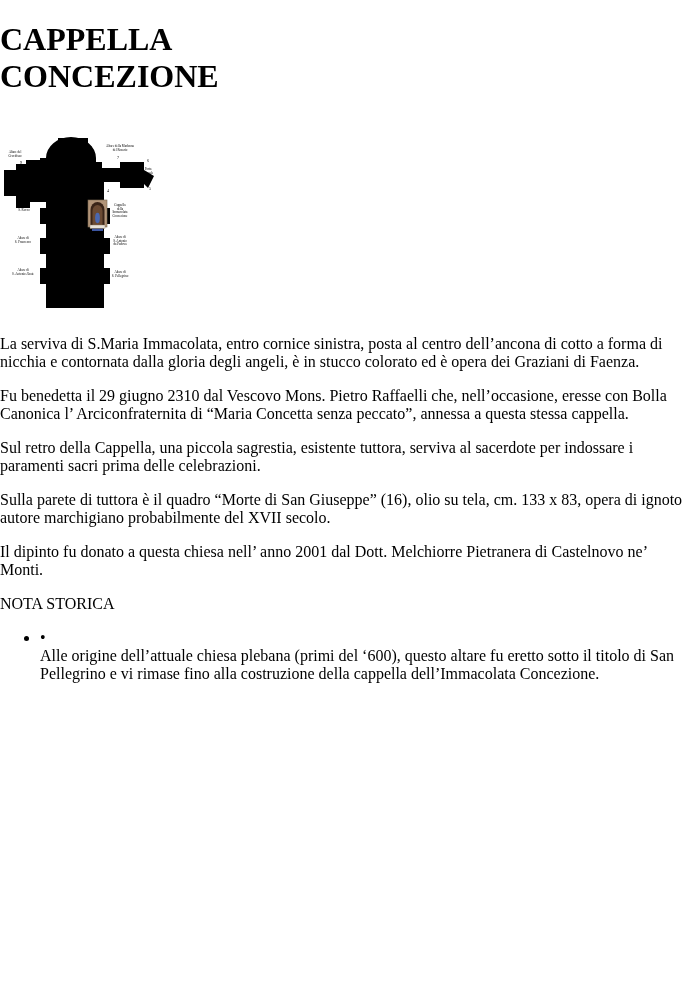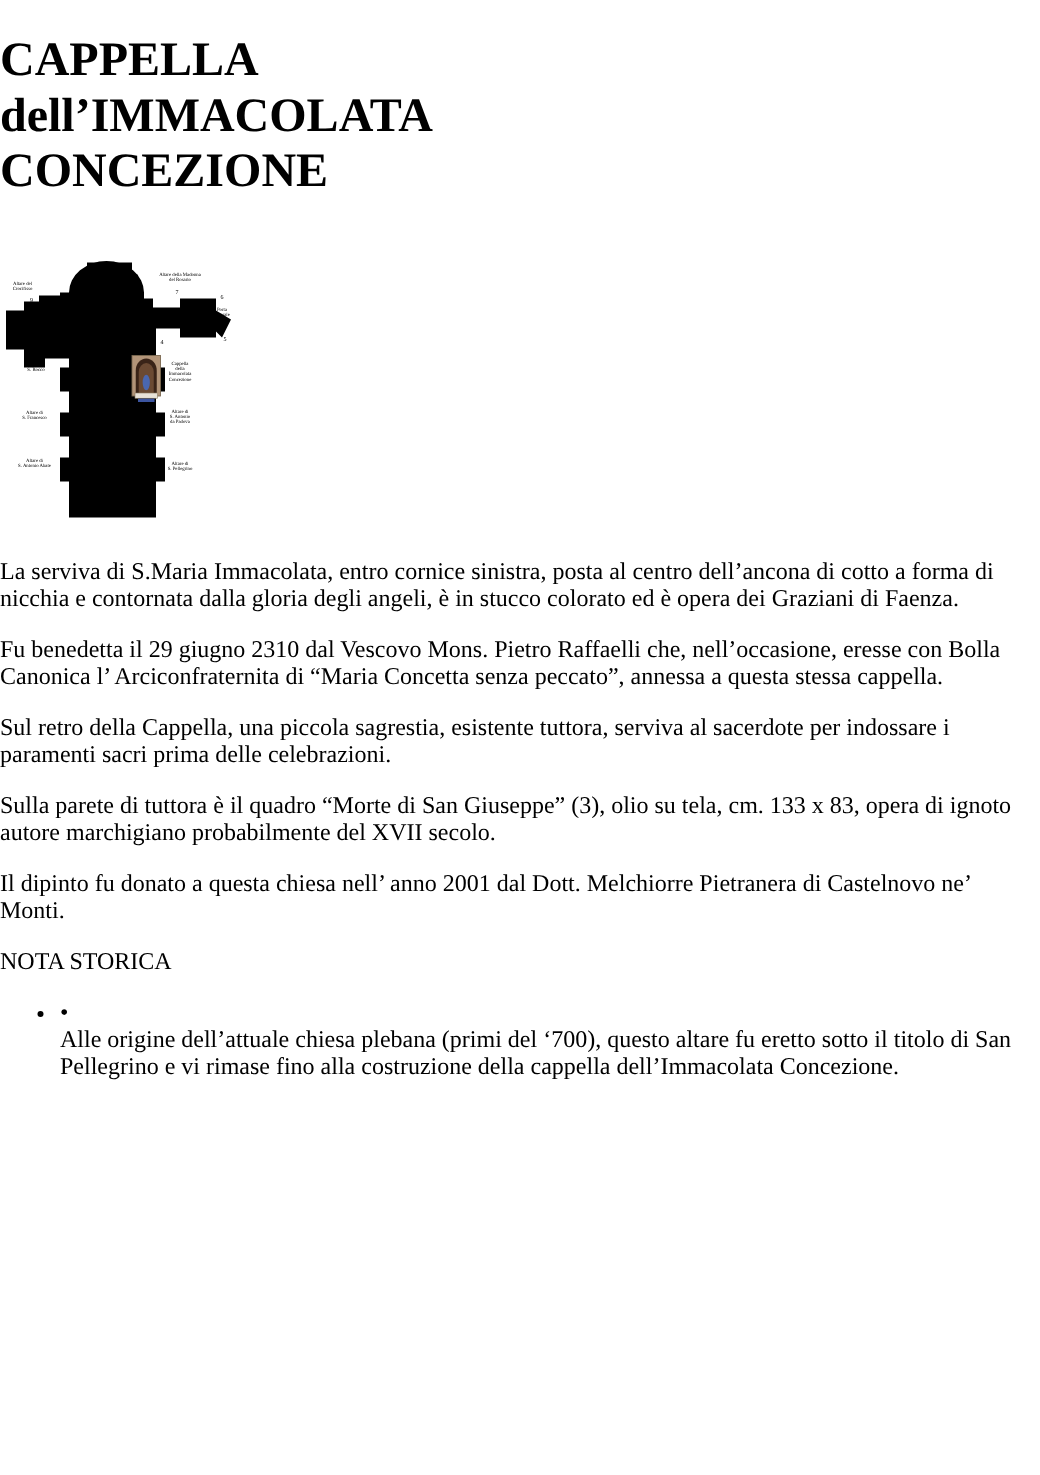--- a/index.html
+++ b/index.html
@@ -55,21 +55,20 @@
   .plan-outline{fill:none;stroke:#8f8f8f;stroke-width:1;}
 </style>
 </head>
 <body>
 
 <div class="page-frame"></div>
 
 <div class="title-block">
   <h1>
     <div>CAPPELLA</div>
-    <div>dell’IMMACOLATA</div>
     <div>CONCEZIONE</div>
   </h1>
 </div>
 
 <div class="plan-block">
   <svg width="164" height="198" viewBox="0 0 164 196">
 
     <path class="plan-outline" d="
       M46,40 A25,21 0 0 1 96,40
       L96,44 L102,44 L102,50
@@ -127,23 +126,23 @@
         <text x="120" y="120" font-size="3.2" text-anchor="middle" class="plan-label"><tspan x="120" dy="0">Altare di</tspan><tspan x="120" dy="3.6">S. Antonio</tspan><tspan x="120" dy="3.6">da Padova</tspan></text>
         <text x="120" y="155" font-size="3.2" text-anchor="middle" class="plan-label"><tspan x="120" dy="0">Altare di</tspan><tspan x="120" dy="3.6">S. Pellegrino</tspan></text>
       </g>
   </svg>
 </div>
 
 <div class="content">
   <p class="p2a"><span class="rd">La serviva di S.Maria Immacolata</span><span>, entro cornice sinistra,  posta al centro dell’ancona di cotto a forma di nicchia e contornata dalla gloria degli angeli, è in stucco colorato ed è opera dei Graziani di Faenza.</span></p>
   <p class="p2b"><span>Fu benedetta il 29 giugno 2310 dal Vescovo Mons. Pietro Raffaelli che, nell’occasione, eresse con Bolla Canonica l’ Arciconfraternita di “Maria Concetta senza peccato”, annessa a questa stessa cappella.</span></p>
   <p class="p3"><span>Sul retro della Cappella, una piccola sagrestia, esistente tuttora, serviva al sacerdote per indossare i paramenti sacri prima delle celebrazioni.</span></p>
-  <p class="p4a"><span>Sulla parete di tuttora è il quadro </span><span class="rd">“Morte di San Giuseppe” (3)</span><span>, olio su tela, cm. 133 x 83, opera di ignoto autore marchigiano probabilmente del XVII secolo.</span></p>
+  <p class="p4a"><span>Sulla parete di tuttora è il quadro </span><span class="rd">“Morte di San Giuseppe” (16)</span><span>, olio su tela, cm. 133 x 83, opera di ignoto autore marchigiano probabilmente del XVII secolo.</span></p>
   <p class="p4b"><span>Il dipinto fu donato a questa chiesa nell’ anno 2001 dal Dott. Melchiorre Pietranera di Castelnovo ne’ Monti.</span></p>
 
   <div class="nota-heading">NOTA STORICA</div>
   <ul class="nota-list">
     <li>
       <span class="bullet-dot">•</span>
-      <div class="bullet-text">Alle origine dell’attuale chiesa plebana (primi del ‘700), questo altare fu eretto sotto il titolo di San Pellegrino e vi rimase fino alla costruzione della cappella dell’Immacolata Concezione.</div>
+      <div class="bullet-text">Alle origine dell’attuale chiesa plebana (primi del ‘600), questo altare fu eretto sotto il titolo di San Pellegrino e vi rimase fino alla costruzione della cappella dell’Immacolata Concezione.</div>
     </li>
   </ul>
 </div>
 
 </body></html>

